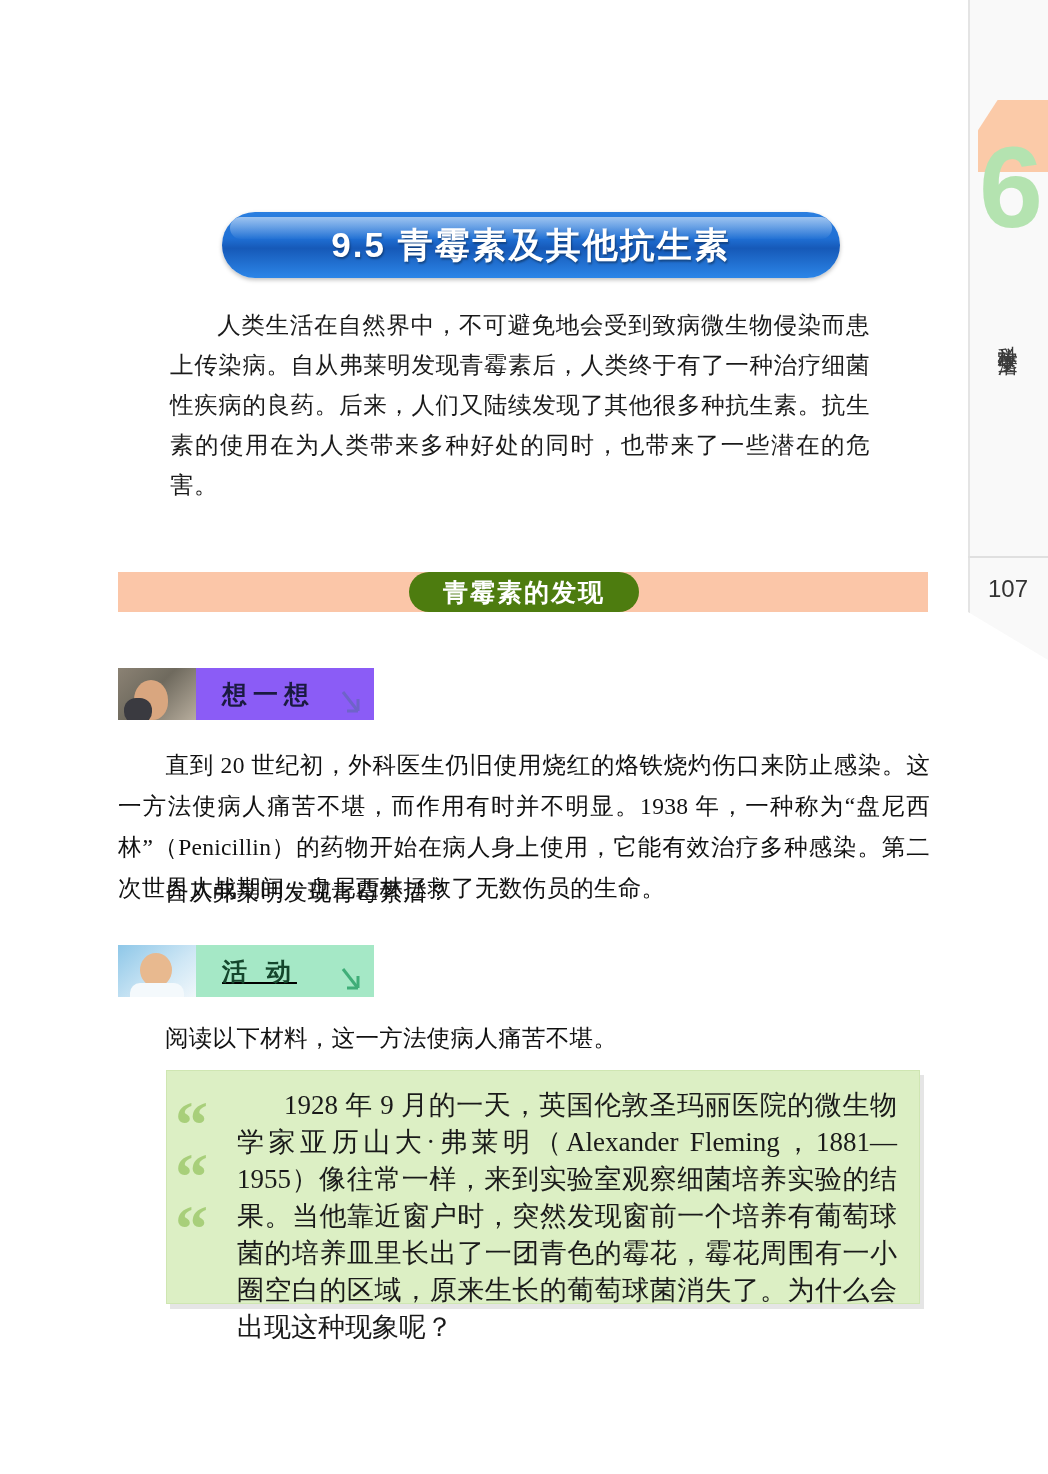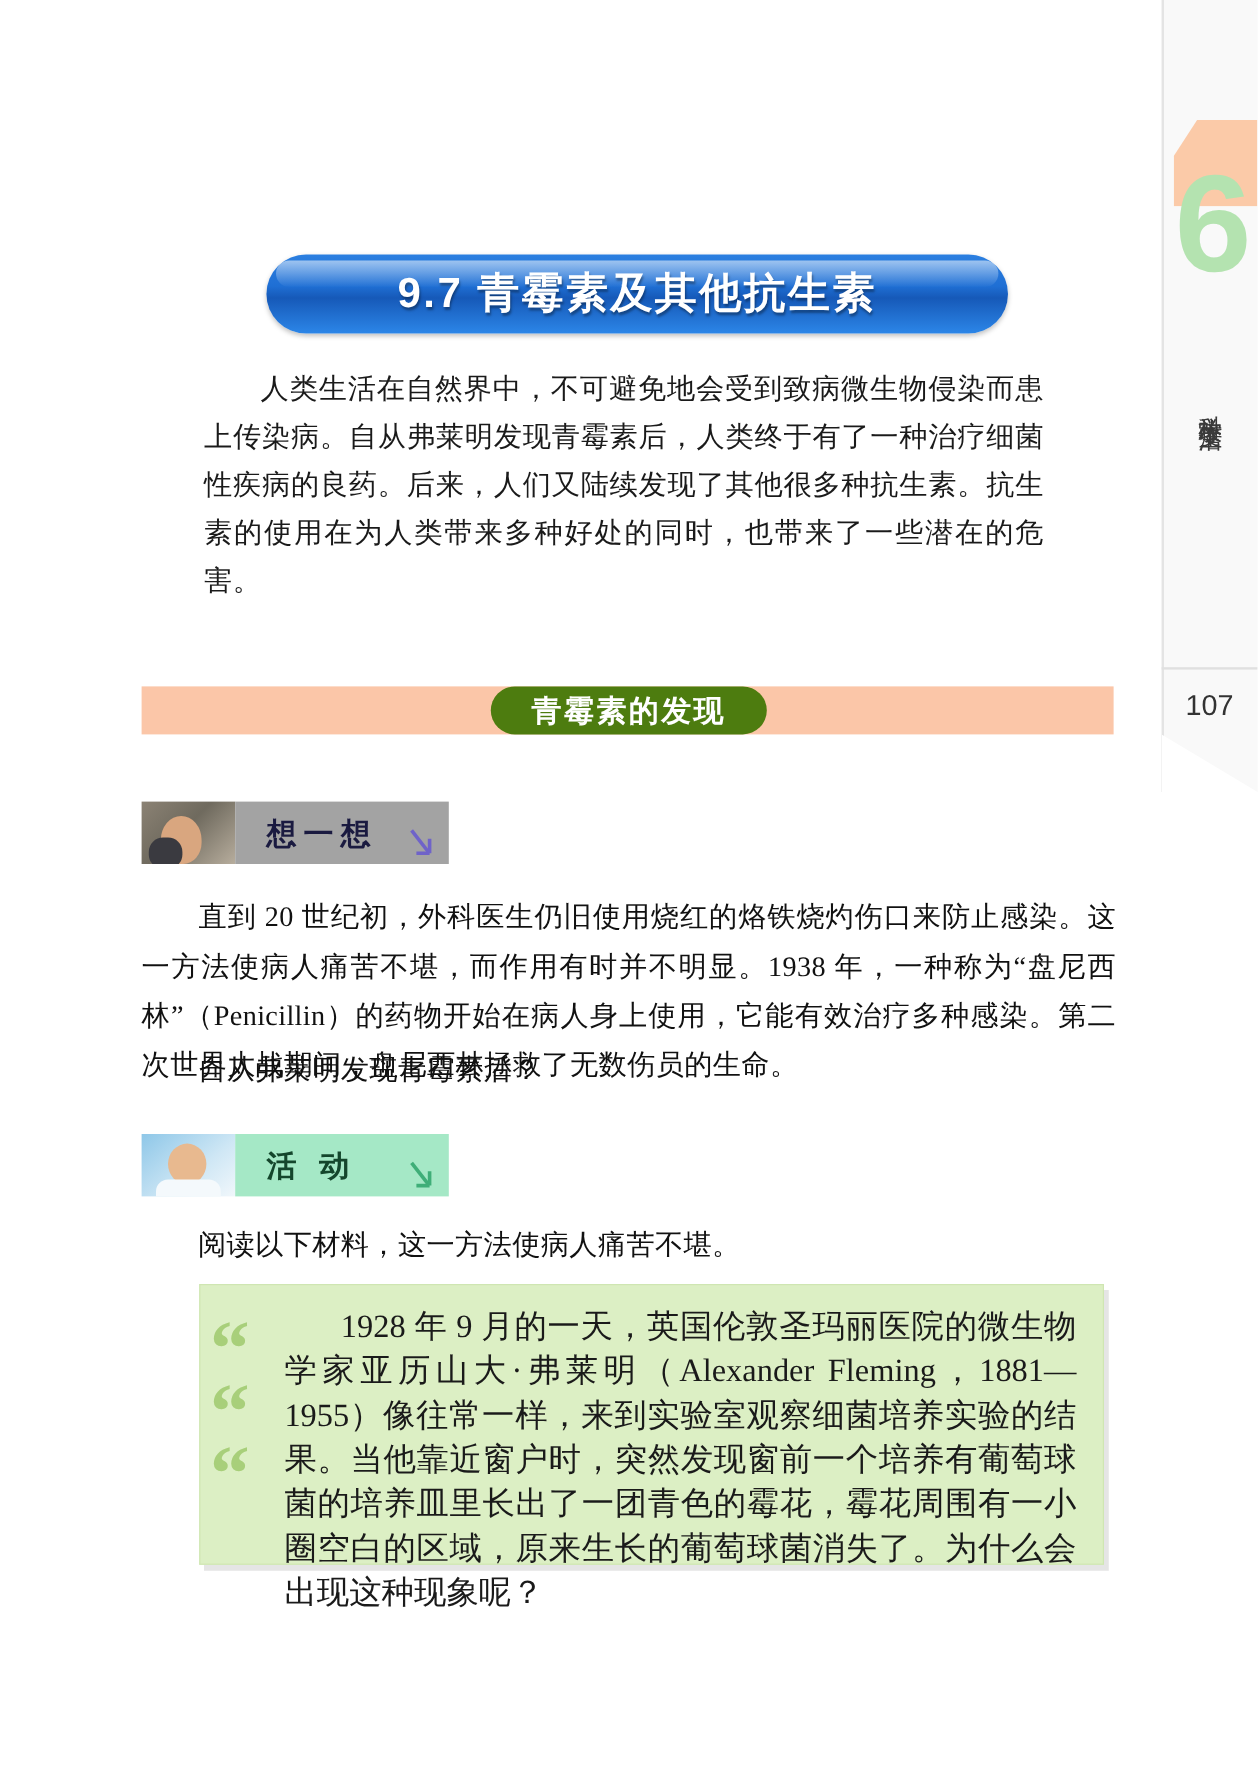--- a/index.html
+++ b/index.html
@@ -229,21 +229,21 @@
     width: 54px; height: 20px;
     border-radius: 10px 10px 0 0;
     background: #f4f9fc;
   }
   .label-tag {
     width: 178px;
     position: relative;
     display: flex;
     align-items: center;
   }
-  .tag-think { background: #a3a3a3; }
+  .tag-think { background: #8b5cf6; }
   .tag-act   { background: #a5e8c6; }
   .label-tag .tag-text {
     font-family: "Liberation Sans", sans-serif;
     font-size: 25px;
     font-weight: bold;
     color: #1a1a40;
     letter-spacing: 6px;
     padding-left: 26px;
   }
   .tag-act .tag-text { color: #14462c; }
@@ -311,21 +311,21 @@
   <div class="side-tab-bg"></div>
   <div class="side-tab-orange"></div>
   <div class="side-chapter-num">6</div>
   <div class="side-chapter-text">科学改变生活</div>
   <div class="side-divider"></div>
   <div class="side-page-no">107</div>
   <div class="side-notch"></div>
 </div>
 
 <div class="title-banner">
-  <div class="title-text">9.7  青霉素及其他抗生素</div>
+  <div class="title-text">9.5  青霉素及其他抗生素</div>
 </div>
 
 <div class="intro"><span class="indent"></span><span>人类生活在自然界中，不可避免地会受到致病微生物侵染而患上传染病。自从弗莱明发现青霉素后，人类终于有了一种治疗细菌性疾病的良药。后来，人们又陆续发现了其他很多种抗生素。抗生素的使用在为人类带来多种好处的同时，也带来了一些潜在的危害。</span></div>
 
 <div class="section-band"></div>
 <div class="section-pill">
   <span>青霉素的发现</span>
 </div>
 
 <div class="label-block" style="left:118px; top:668px;">
@@ -338,21 +338,21 @@
         <path d="M18 21 L18 9 M18 21 L7 21" stroke="#6f63c9" stroke-width="3" fill="none"></path>
       </svg>
     </div>
   </div>
 </div>
 
 <div class="body-para" style="left:118px; top:745px; width:812px;"><span class="indent"></span><span>直到 20 世纪初，外科医生仍旧使用烧红的烙铁烧灼伤口来防止感染。这一方法使病人痛苦不堪，而作用有时并不明显。1938 年，一种称为“盘尼西林”（Penicillin）的药物开始在病人身上使用，它能有效治疗多种感染。第二次世界大战期间，盘尼西林拯救了无数伤员的生命。</span></div>
 
 <div class="body-para" style="left:118px; top:872px; width:812px;"><span class="indent"></span><span>自从弗莱明发现青霉素后？</span></div>
 
-<div class="label-block" style="left:118px; top:945px;">
+<div class="label-block" style="left:118px; top:945px;text-decoration:underline;">
   <div class="label-photo photo-act"></div>
   <div class="label-tag tag-act">
     <div class="tag-text">活  动</div>
     <div class="arrow">
       <svg width="22" height="26" viewBox="0 0 22 26">
         <path d="M3 2 L17 20" stroke="#3fae78" stroke-width="3" fill="none"></path>
         <path d="M18 21 L18 9 M18 21 L7 21" stroke="#3fae78" stroke-width="3" fill="none"></path>
       </svg>
     </div>
   </div>

